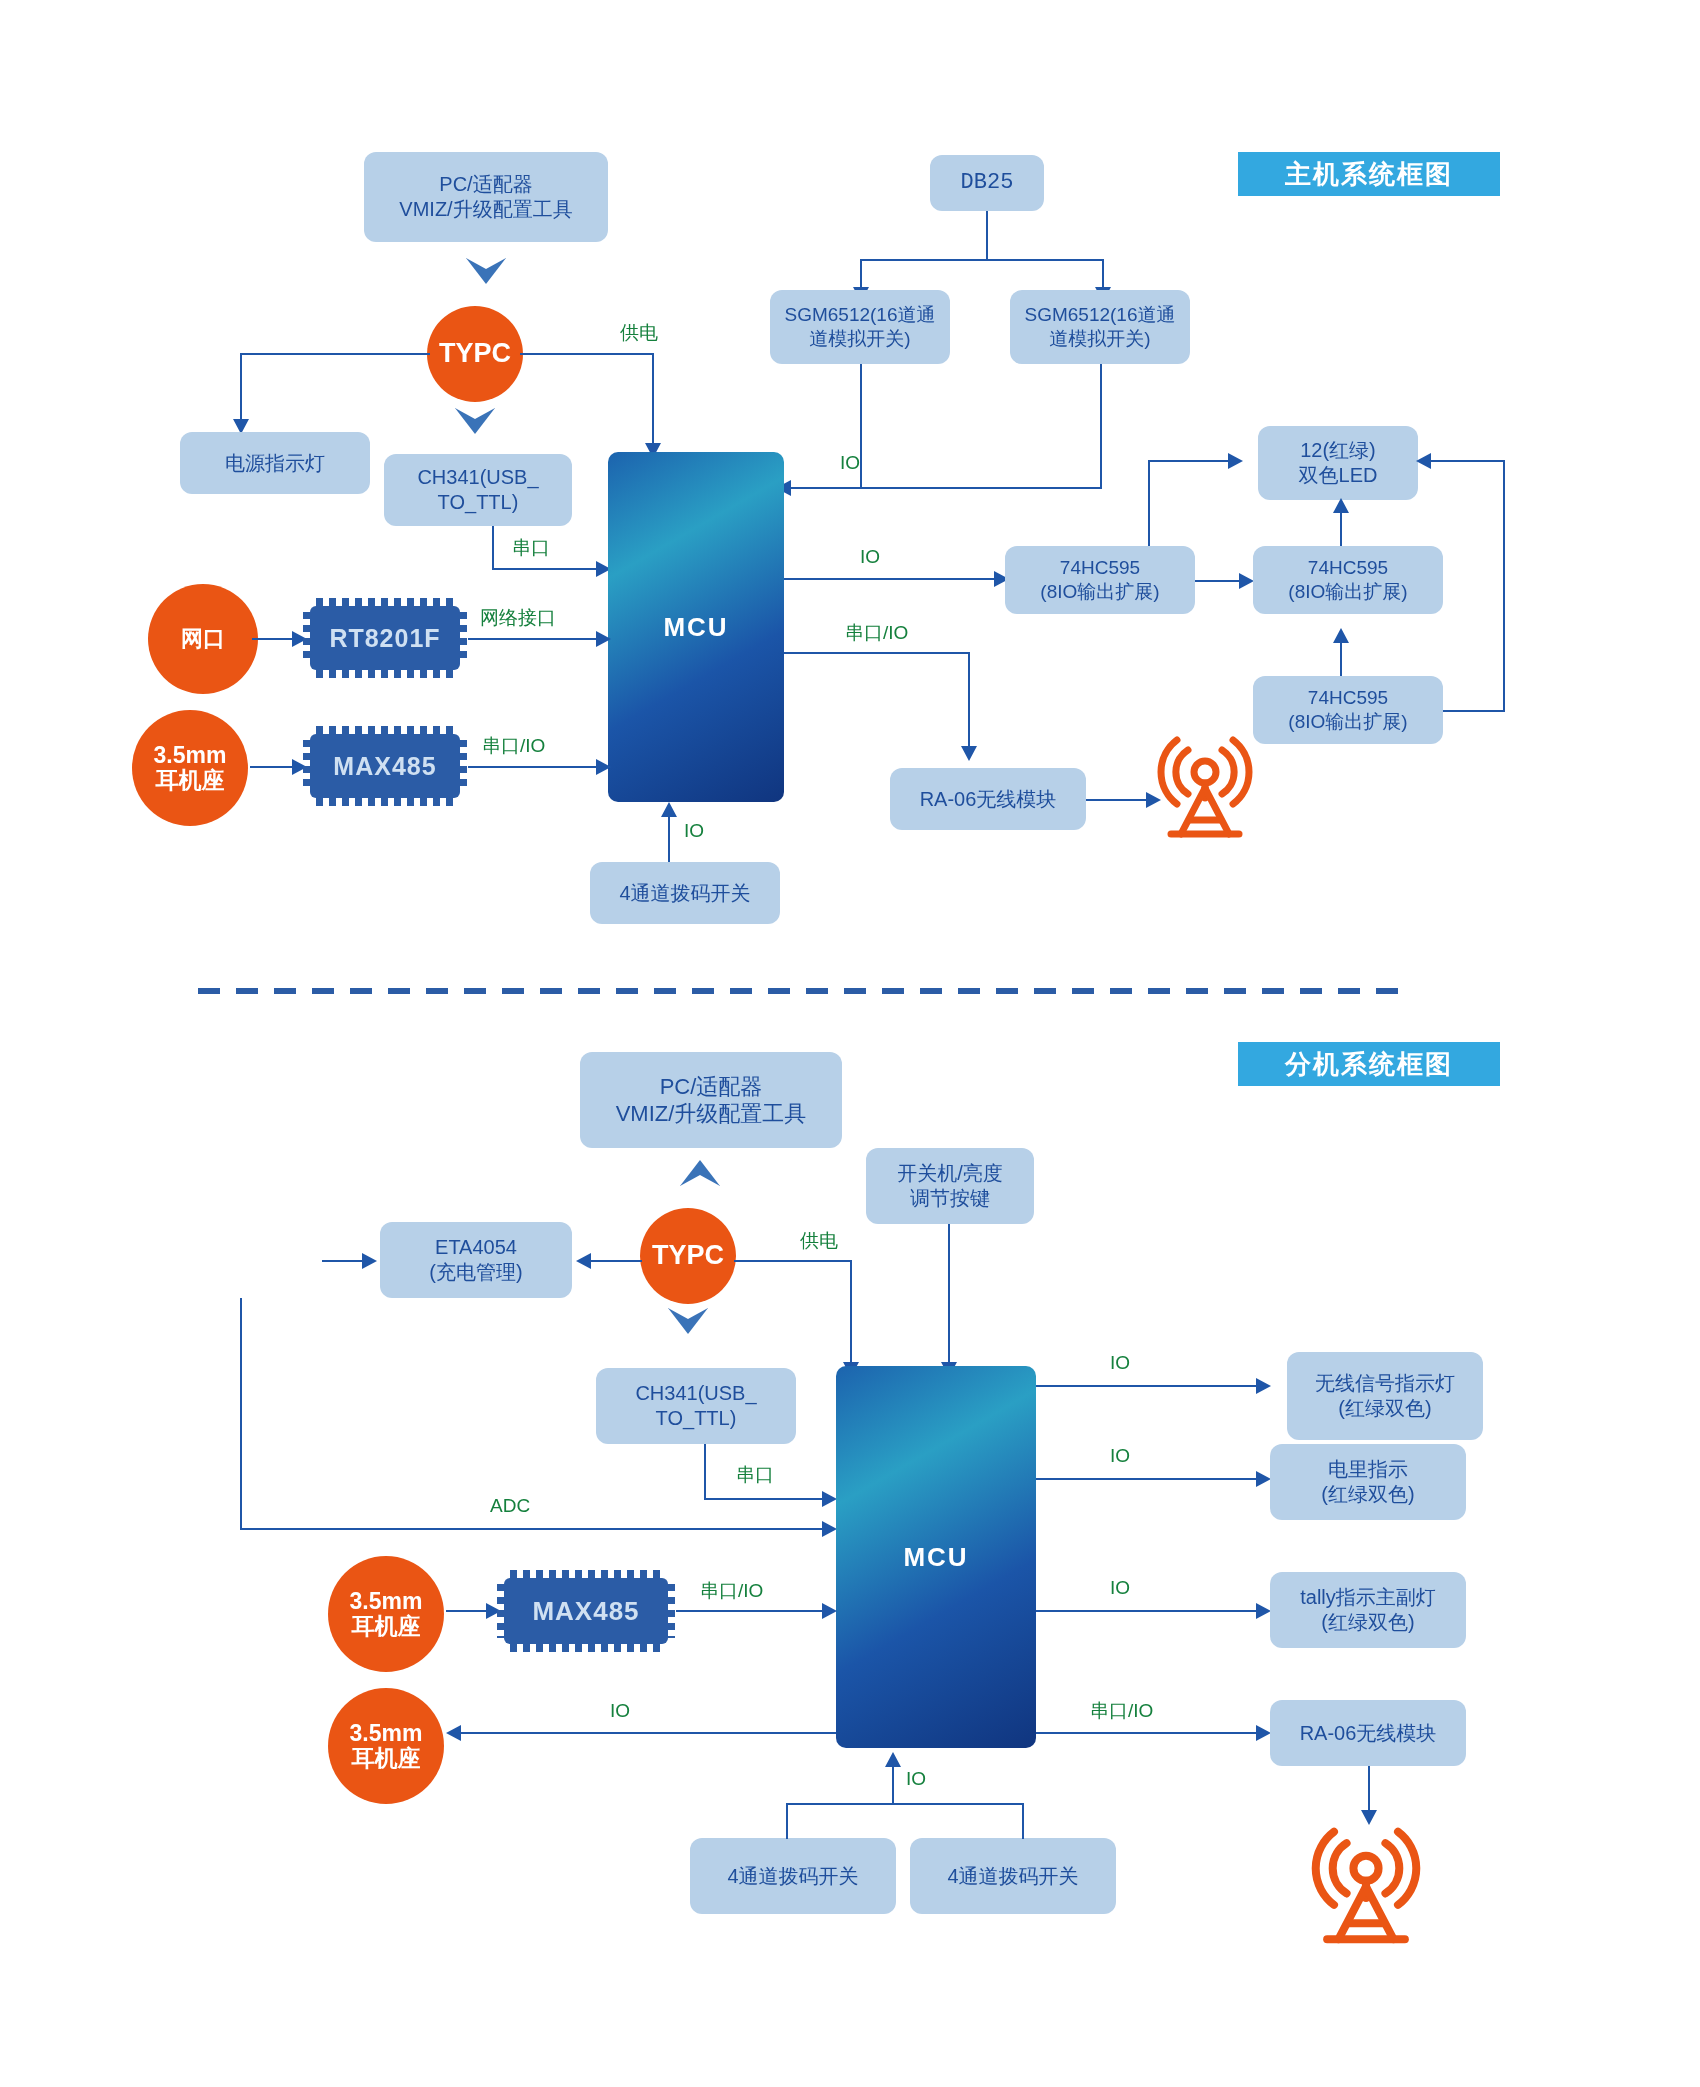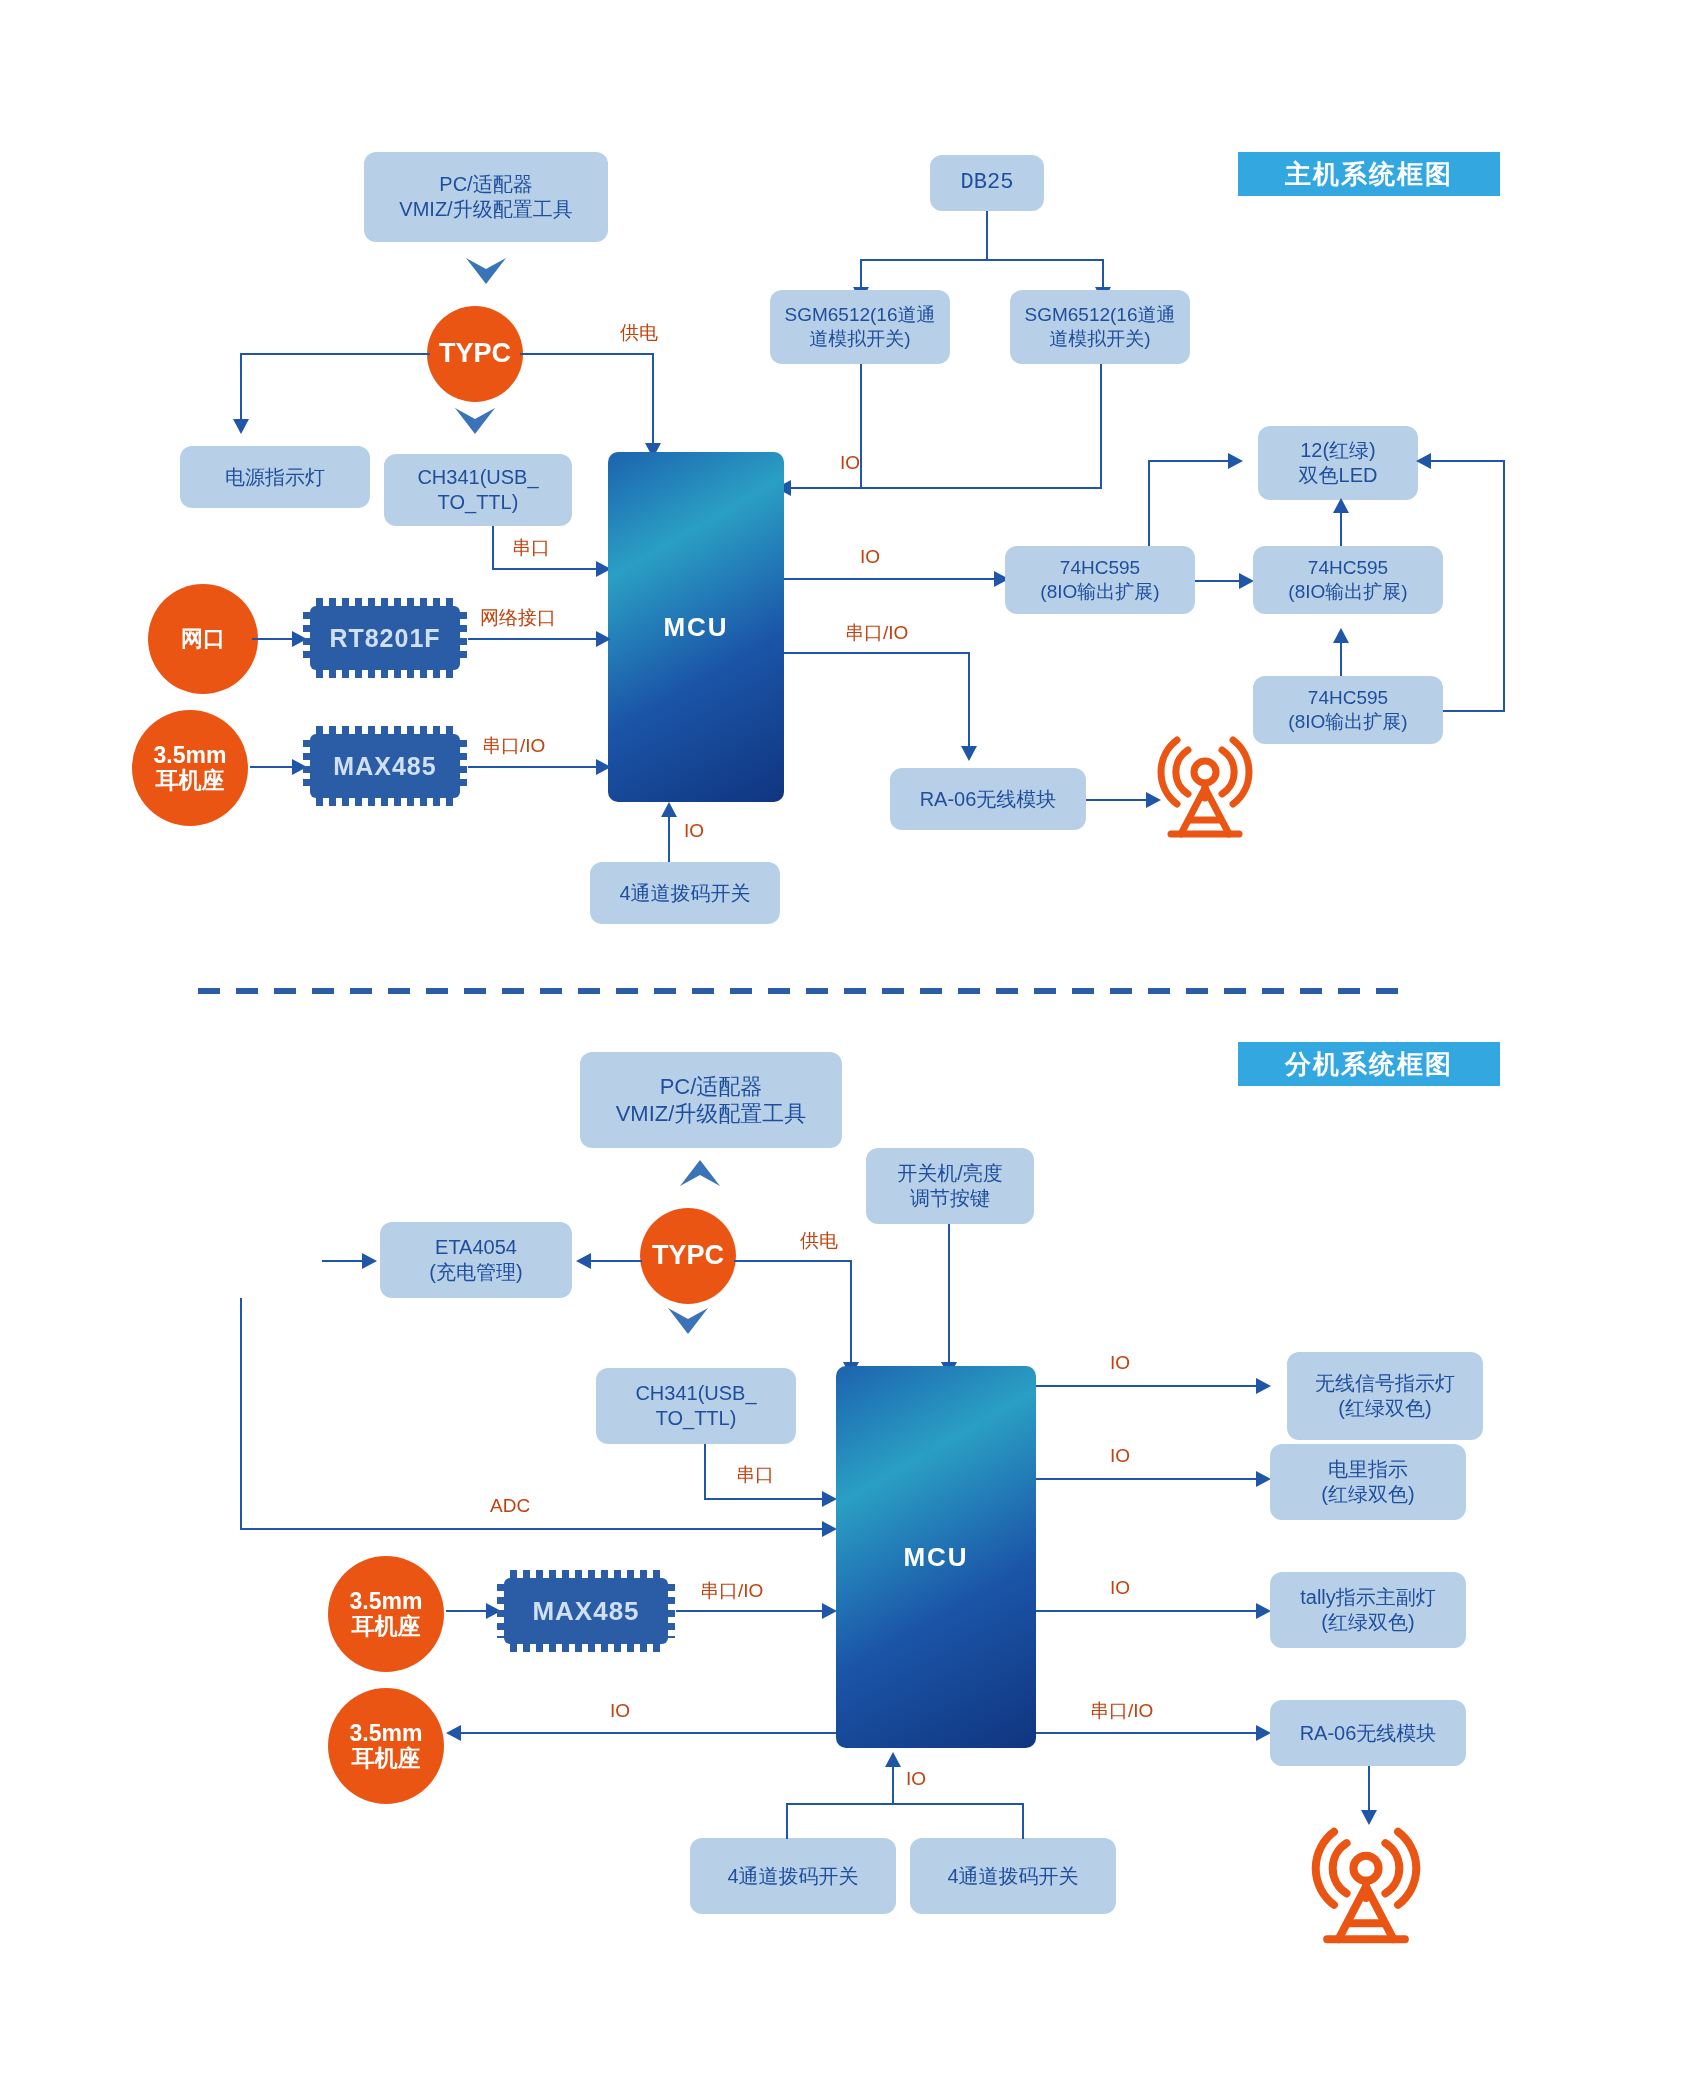--- a/index.html
+++ b/index.html
@@ -27,21 +27,21 @@
   .chip .sidepins.l{left:-7px;}
   .chip .sidepins.r{right:-7px;}
 
   .badge{position:absolute;background:#33a8e0;color:#fff;font-size:26px;font-weight:bold;
          display:flex;align-items:center;justify-content:center;letter-spacing:2px;}
 
   
   .ln{position:absolute;background:#1f56a8;}
   .hl{height:2px;}
   .vl{width:2px;}
-  .lbl{position:absolute;color:#c2410c;font-size:19px;white-space:nowrap;}
+  .lbl{position:absolute;color:#15803d;font-size:19px;white-space:nowrap;}
   .ar{position:absolute;width:0;height:0;}
   .ar.r{border-top:8px solid transparent;border-bottom:8px solid transparent;border-left:15px solid #1f56a8;}
   .ar.l{border-top:8px solid transparent;border-bottom:8px solid transparent;border-right:15px solid #1f56a8;}
   .ar.d{border-left:8px solid transparent;border-right:8px solid transparent;border-top:15px solid #1f56a8;}
   .ar.u{border-left:8px solid transparent;border-right:8px solid transparent;border-bottom:15px solid #1f56a8;}
 
   
   .chev{position:absolute;width:0;height:0;}
   .chev.d{border-left:20px solid transparent;border-right:20px solid transparent;border-top:26px solid #3a73b8;}
   .chev.u{border-left:20px solid transparent;border-right:20px solid transparent;border-bottom:26px solid #3a73b8;}
@@ -78,21 +78,21 @@
 
   <div class="ln hl" style="left:520px;top:353px;width:134px;"></div>
   <div class="ln vl" style="left:652px;top:353px;height:92px;"></div>
   <div class="ar d" style="left:645px;top:443px;"></div>
   <div class="lbl" style="left:620px;top:320px;">供电</div>
 
   <div class="chev d" style="left:455px;top:408px;">
     <div class="notch"></div>
     </div>
 
-  <div class="node lt" style="left:180px;top:446px;width:190px;height:62px;">电源指示灯</div>
+  <div class="node lt" style="left:180px;top:432px;width:190px;height:62px;">电源指示灯</div>
 
   <div class="node lt" style="left:384px;top:454px;width:188px;height:72px;flex-direction:column;">
     <span>CH341(USB_</span>
     <span>TO_TTL)</span>
   </div>
 
   <div class="ln vl" style="left:492px;top:526px;height:44px;"></div>
   <div class="ln hl" style="left:492px;top:568px;width:106px;"></div>
   <div class="ar r" style="left:596px;top:561px;"></div>
   <div class="lbl" style="left:512px;top:535px;">串口</div>

